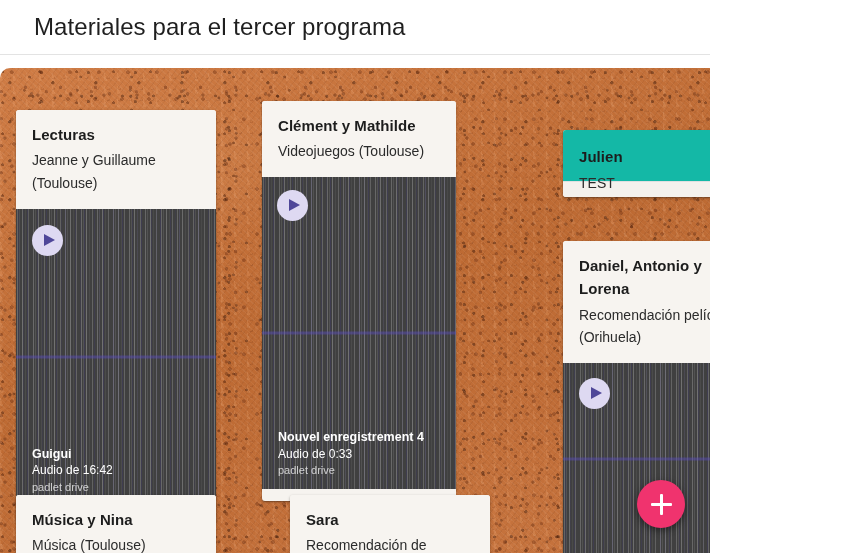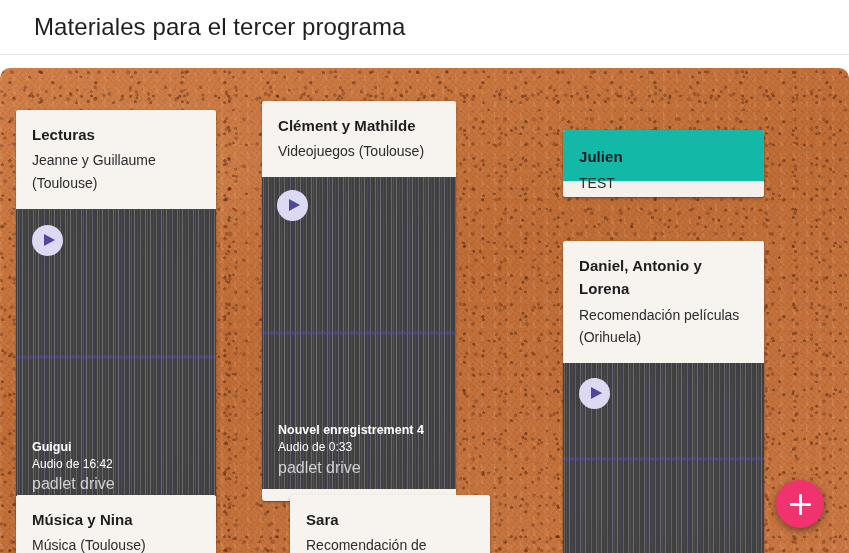--- a/index.html
+++ b/index.html
@@ -7,21 +7,21 @@
   html, body {
     width: 849px;
     height: 553px;
     overflow: hidden;
     font-family: "Liberation Sans", sans-serif;
     background: #ffffff;
   }
 
   #app {
     position: relative;
-    width: 849px;
+    width: 710px;
     height: 553px;
     overflow: hidden;
   }
 
   
   .header {
     position: absolute;
     left: 0; top: 0;
     width: 849px;
     height: 55px;
@@ -189,21 +189,21 @@
     font-weight: 700;
     color: #ffffff;
   }
   .audio-dur {
     font-size: 12px;
     font-weight: 400;
     color: #ffffff;
     margin-top: 1px;
   }
   .audio-src {
-    font-size: 16px;
+    font-size: 11px;
     font-weight: 400;
     color: rgba(255,255,255,0.74);
     margin-top: 1px;
   }
 
   
   .card-julien { background: #ffffff; }
   .julien-top {
     background: #14b8a6;
     padding: 15px 16px 13px 16px;

